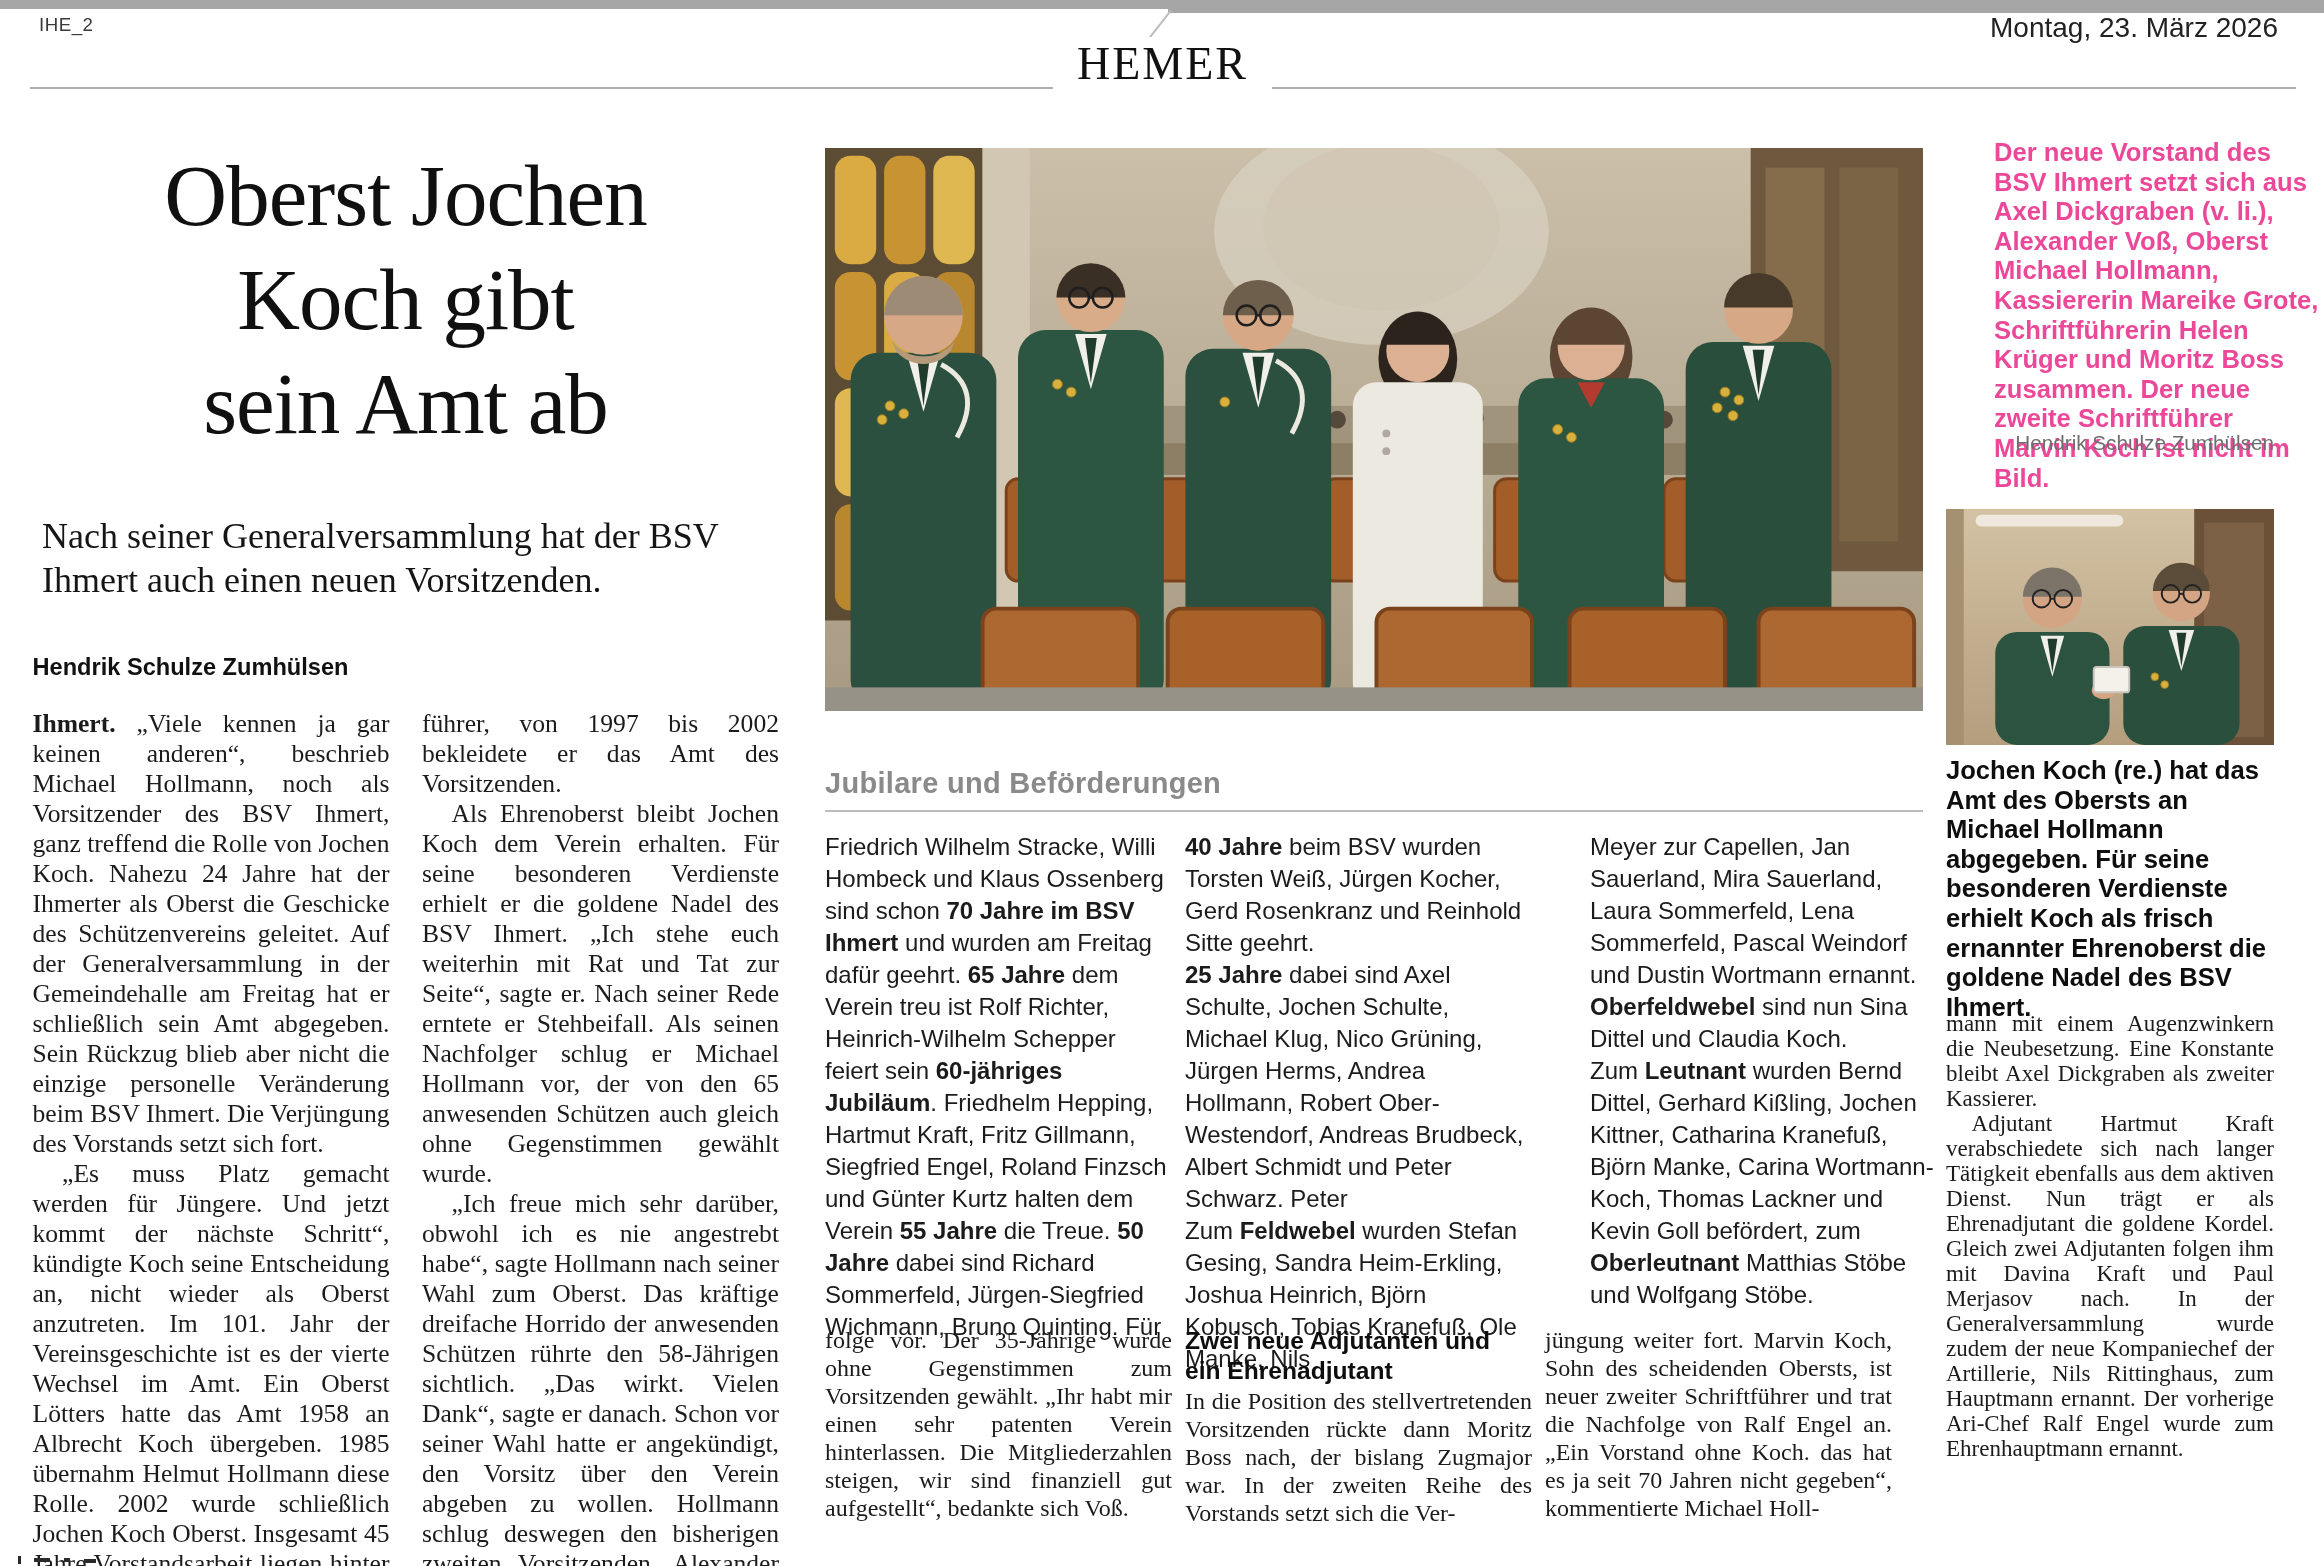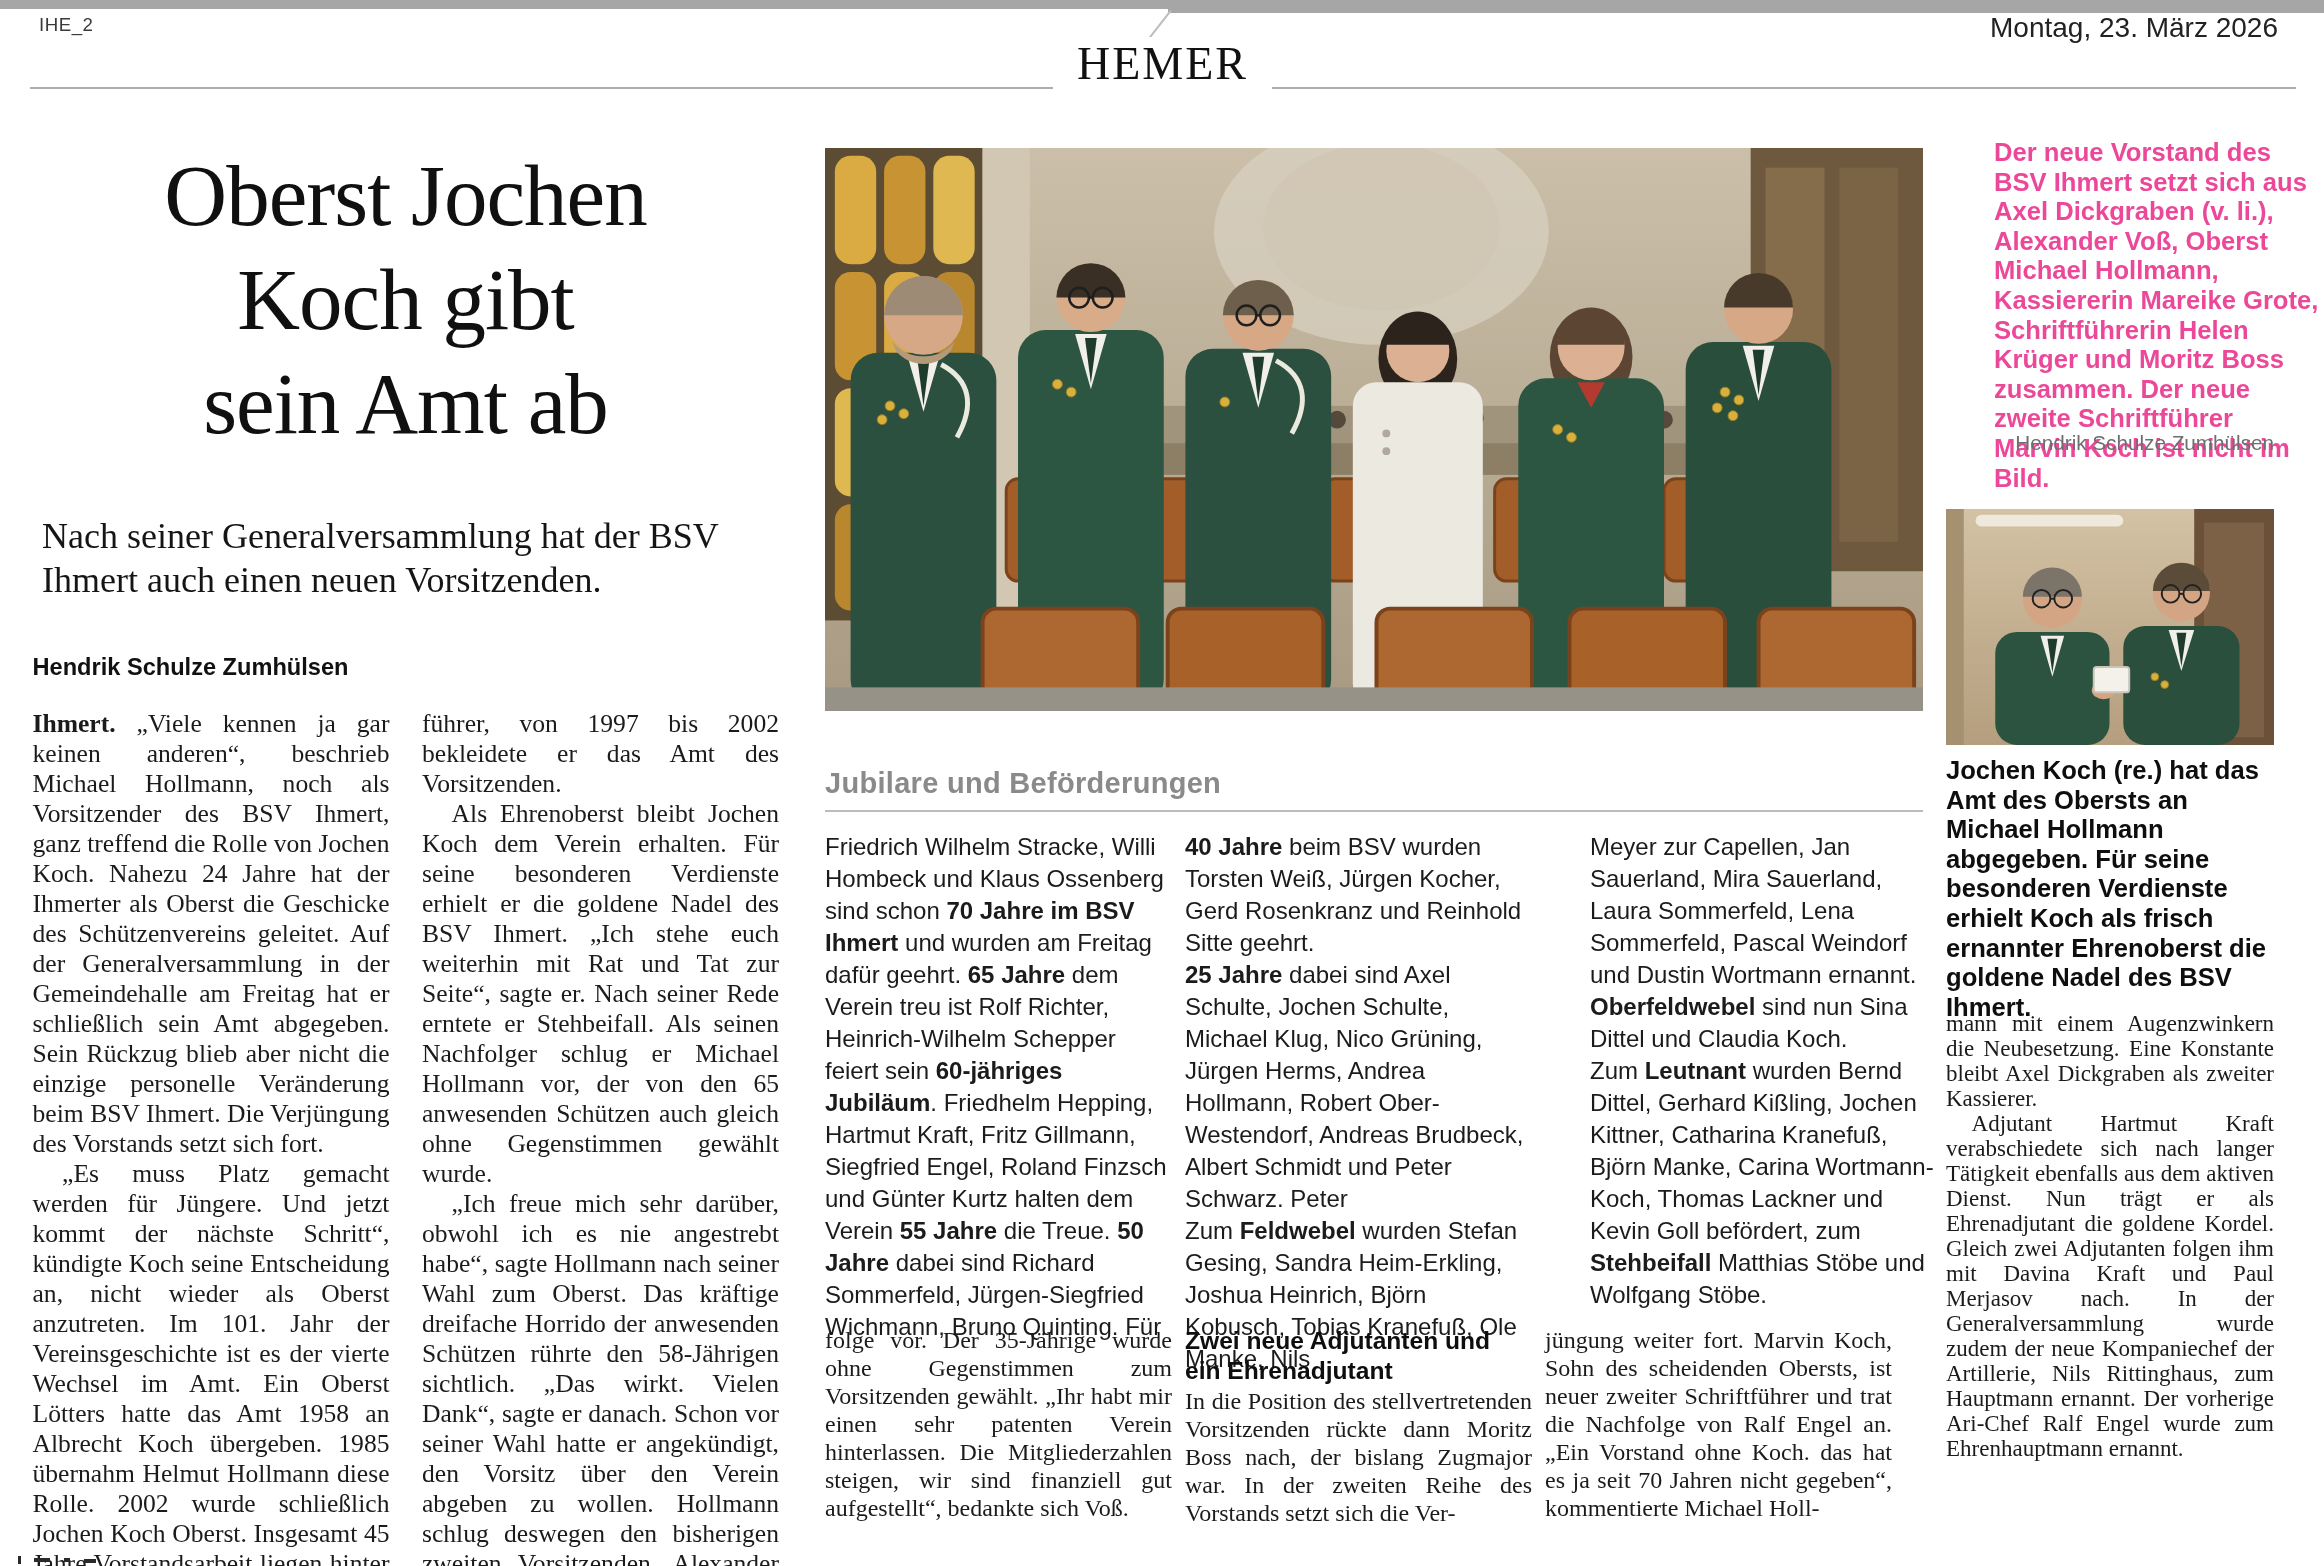--- a/index.html
+++ b/index.html
@@ -284,21 +284,21 @@
   <div class="jubcol jubA sans">
     <p><span>Friedrich Wilhelm Stracke, Willi Hombeck und Klaus Ossenberg sind schon </span><b>70 Jahre im BSV Ihmert</b><span> und wurden am Freitag dafür geehrt. </span><b>65 Jahre</b><span> dem Verein treu ist Rolf Richter, Heinrich-Wilhelm Schepper feiert sein </span><b>60-jähriges Jubiläum</b><span>. Friedhelm Hepping, Hartmut Kraft, Fritz Gillmann, Siegfried Engel, Roland Finzsch und Günter Kurtz halten dem Verein </span><b>55 Jahre</b><span> die Treue. </span><b>50 Jahre</b><span> dabei sind Richard Sommerfeld, Jürgen-Siegfried Wichmann, Bruno Quinting. Für</span></p>
   </div>
   <div class="jubcol jubB sans">
     <p><b>40 Jahre</b><span> beim BSV wurden Torsten Weiß, Jürgen Kocher, Gerd Rosenkranz und Reinhold Sitte geehrt.</span></p>
     <p><b>25 Jahre</b><span> dabei sind Axel Schulte, Jochen Schulte, Michael Klug, Nico Grüning, Jürgen Herms, Andrea Hollmann, Robert Ober-Westendorf, Andreas Brudbeck, Albert Schmidt und Peter Schwarz. Peter</span></p>
     <p><span>Zum </span><b>Feldwebel</b><span> wurden Stefan Gesing, Sandra Heim-Erkling, Joshua Heinrich, Björn Kobusch, Tobias Kranefuß, Ole Manke, Nils</span></p>
   </div>
   <div class="jubcol jubC sans">
     <p><span>Meyer zur Capellen, Jan Sauerland, Mira Sauerland, Laura Sommerfeld, Lena Sommerfeld, Pascal Weindorf und Dustin Wortmann ernannt. </span><b>Oberfeldwebel</b><span> sind nun Sina Dittel und Claudia Koch.</span></p>
-    <p><span>Zum </span><b>Leutnant</b><span> wurden Bernd Dittel, Gerhard Kißling, Jochen Kittner, Catharina Kranefuß, Björn Manke, Carina Wortmann-Koch, Thomas Lackner und Kevin Goll befördert, zum </span><b>Stehbeifall</b><span> Matthias Stöbe und Wolfgang Stöbe.</span></p>
+    <p><span>Zum </span><b>Leutnant</b><span> wurden Bernd Dittel, Gerhard Kißling, Jochen Kittner, Catharina Kranefuß, Björn Manke, Carina Wortmann-Koch, Thomas Lackner und Kevin Goll befördert, zum </span><b>Oberleutnant</b><span> Matthias Stöbe und Wolfgang Stöbe.</span></p>
   </div>
 
   <div class="contcol contA">
     <p class="para"><span>folge vor. Der 35-Jährige wurde ohne Gegenstimmen zum Vorsitzenden gewählt. „Ihr habt mir einen sehr patenten Verein hinterlassen. Die Mitgliederzahlen steigen, wir sind finanziell gut aufgestellt“, bedankte sich Voß.</span></p>
   </div>
   <div class="contcol contB">
     <p class="sub-heading">Zwei neue Adjutanten und ein Ehrenadjutant</p>
     <p class="para"><span>In die Position des stellvertretenden Vorsitzenden rückte dann Moritz Boss nach, der bislang Zugmajor war. In der zweiten Reihe des Vorstands setzt sich die Ver-</span></p>
   </div>
   <div class="contcol contC">

